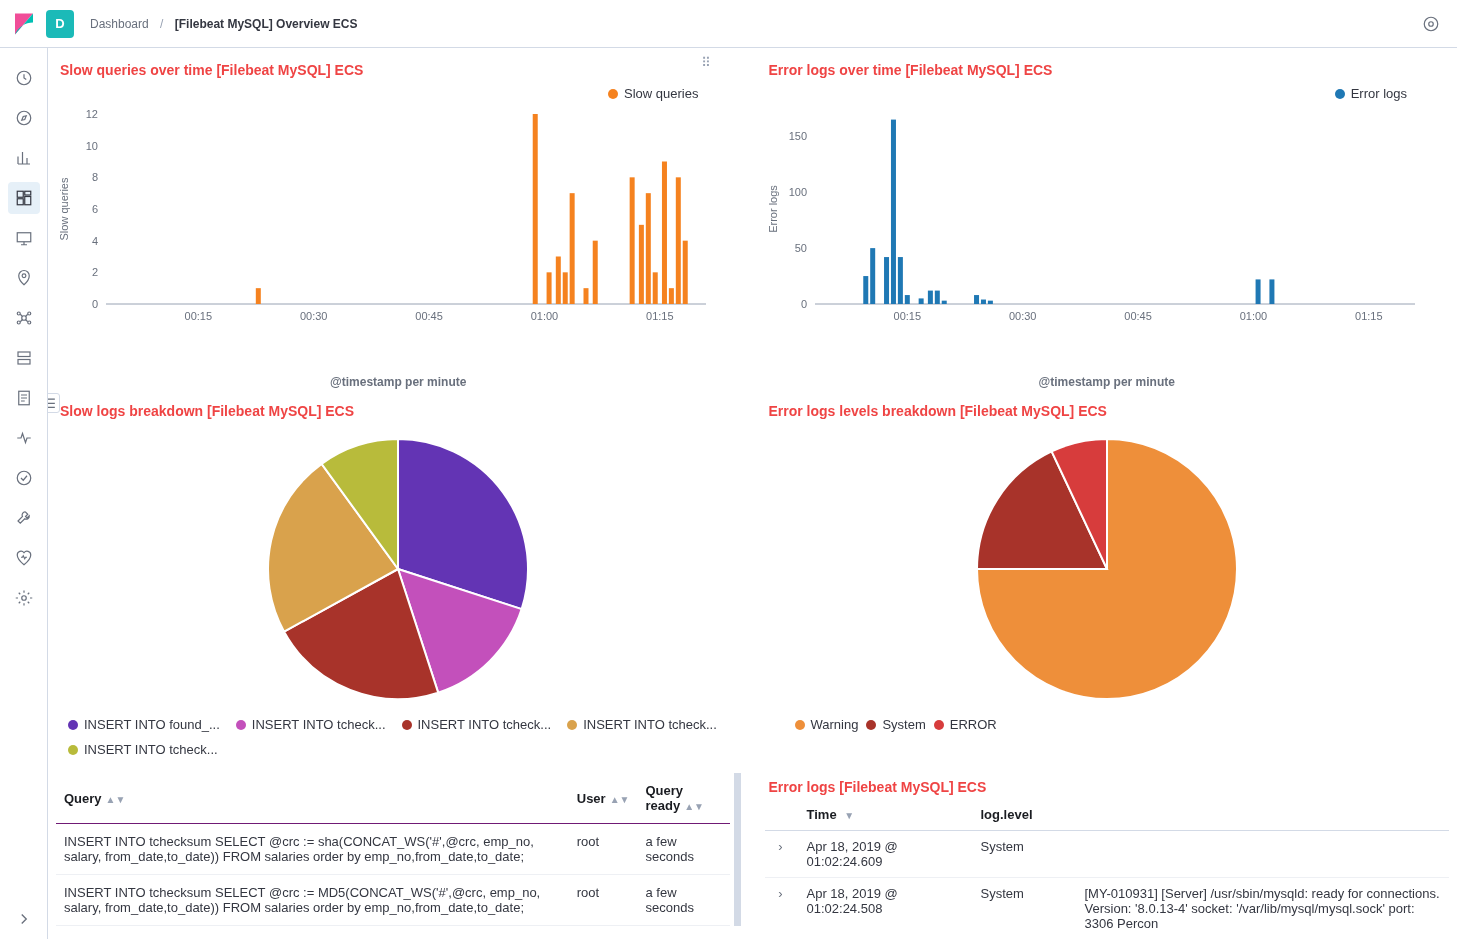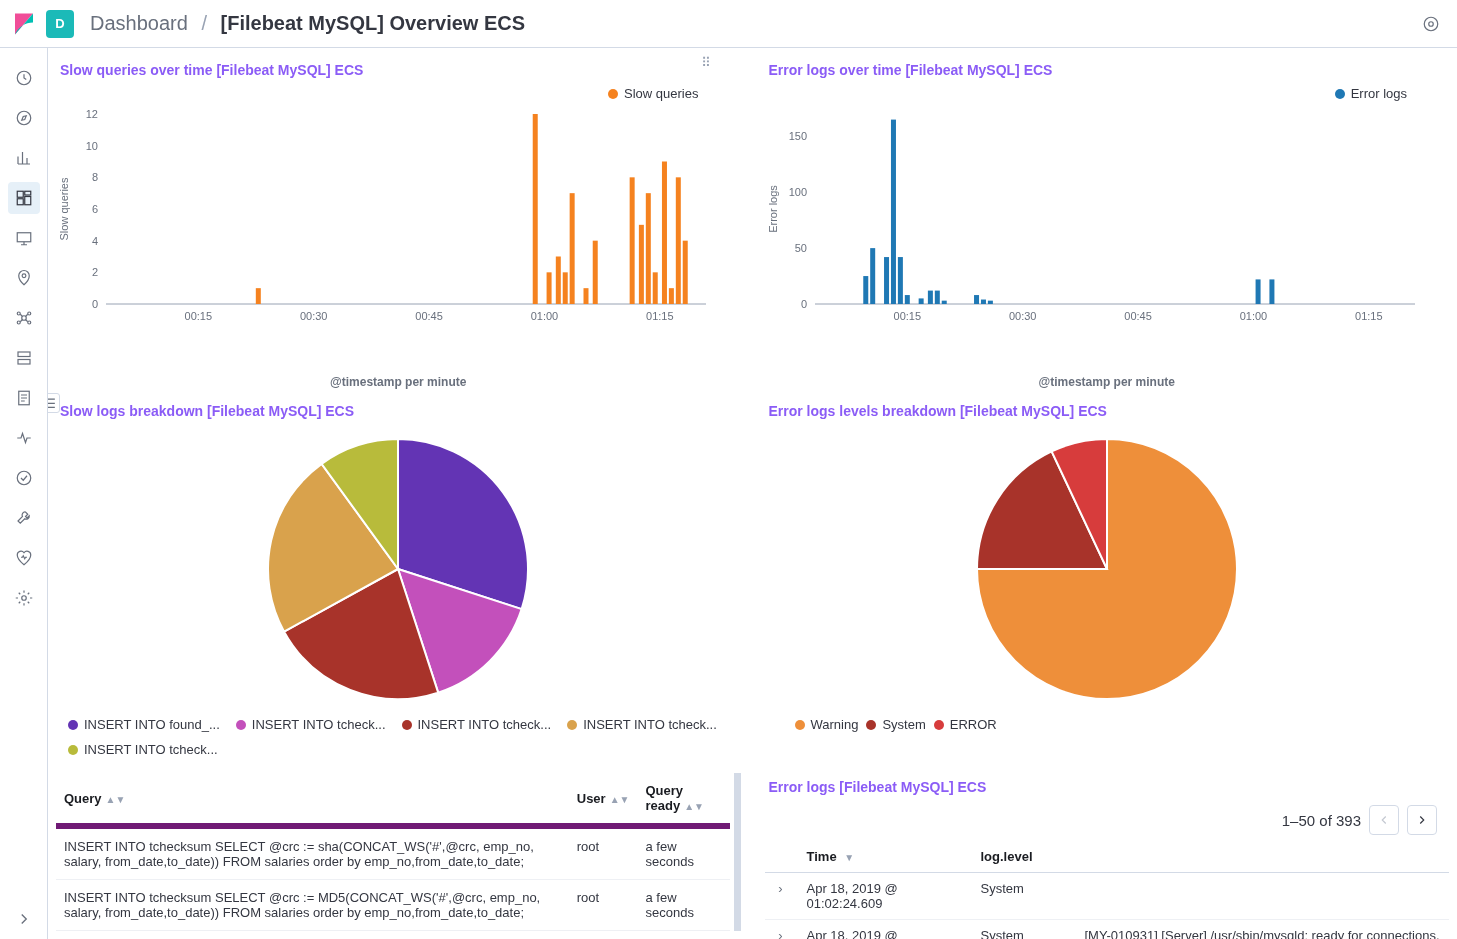--- a/index.html
+++ b/index.html
@@ -26,21 +26,21 @@
 }
 .app-badge {
   width: 28px; height: 28px;
   background: #1bbab8;
   color: #fff;
   font-weight: 700;
   border-radius: 4px;
   display: flex; align-items: center; justify-content: center;
   margin-right: 16px;
 }
-.breadcrumb { color: #69707d; font-size: 20px;}
+.breadcrumb { color: #69707d; font-size: 12px;}
 .breadcrumb a { color: #69707d; }
 .breadcrumb .sep { margin: 0 8px; color: #98a2b3;}
 .breadcrumb .current { color: #343741; font-weight: 600;}
 .topnav-right { margin-left: auto; display:flex; gap:10px; align-items:center;}
 .icon-btn { width:28px; height:28px; display:flex; align-items:center; justify-content:center; color:#69707d; cursor:pointer;}
 
 
 .leftrail {
   position: absolute;
   left: 0; top: 48px; bottom:0;
@@ -69,21 +69,21 @@
   padding: 8px 8px 8px 8px;
 }
 .panel-grid {
   display: grid;
   grid-template-columns: 1fr 1fr;
   gap: 8px 24px;
 }
 .panel-title {
   font-size: 14px;
   font-weight: 700;
-  color: #8b5cf6;
+  color: #ef4444;
   margin: 6px 0 4px 4px;
 }
 .panel {
   position: relative;
 }
 .panel-handle {
   position:absolute; left:-16px; top:-4px;
   width:20px;height:20px;
   background:#fff;
   border:1px solid #d3dae6;
@@ -110,21 +110,21 @@
 .legend .item { display:flex; align-items:center; gap:6px;}
 .legend .sw { width:10px; height:10px; border-radius:50%; }
 .legend-right { justify-content:flex-end; padding-right:30px;}
 
 
 .pie-wrap { display:flex; justify-content:center; padding:6px 0 0 0;}
 
 
 .tbl-wrap { border-right:7px solid #d3dae6; padding-right:4px;}
 table.data { width:100%; border-collapse: collapse; font-size:13px;}
-table.data th { text-align:left; font-weight:700; padding:10px 8px; border-bottom:6px solid #701a75; color:#1a1c21;}
+table.data th { text-align:left; font-weight:700; padding:10px 8px; border-bottom:1px solid #701a75; color:#1a1c21;}
 table.data td { padding:10px 8px; border-bottom:1px solid #eef0f4; vertical-align:top; color:#343741;}
 .sort { color:#98a2b3; font-size:10px; margin-left:4px;}
 
 
 .pager { display:flex; align-items:center; justify-content:flex-end; gap:8px; font-size:15px; color:#343741; padding:6px 12px;}
 .pager .pbtn { width:30px;height:30px;border:1px solid #d3dae6;border-radius:4px;display:flex;align-items:center;justify-content:center;cursor:pointer;}
 .pager .pbtn.disabled { color:#c3c8d1;}
 .loglist .hrow, .loglist .row { display:grid; grid-template-columns: 24px 160px 90px 1fr; gap:14px; padding:8px 4px; border-bottom:1px solid #eef0f4; align-items:flex-start;}
 .loglist .hrow { font-weight:700; color:#1a1c21; border-bottom:1px solid #d3dae6;}
 .expander { color:#69707d; cursor:pointer; text-align:center;}
@@ -422,33 +422,20 @@
                 <td>root</td>
                 <td>a few seconds</td>
               </tr>
             </tbody>
       </table>
       </div>
     </div>
 
     <div class="panel">
       <div class="panel-title">Error logs [Filebeat MySQL] ECS</div>
-      <div class="pager">
-        <span>1–50 of 393</span>
-        <div class="pbtn disabled">
-            <svg width="14" height="14" viewBox="0 0 24 24" fill="none" stroke="currentColor" stroke-width="2">
-              <path d="M15 6l-6 6 6 6"></path>
-            </svg>
-          </div>
-        <div class="pbtn">
-            <svg width="14" height="14" viewBox="0 0 24 24" fill="none" stroke="currentColor" stroke-width="2">
-              <path d="M9 6l6 6-6 6"></path>
-            </svg>
-          </div>
-      </div>
       <div class="loglist">
         <div class="hrow">
           <div></div>
           <div><span>Time</span> <span class="sort">▼</span></div>
           <div>log.level</div>
         </div>
         <div id="err-log-body">
             <div class="row">
               <div class="expander">›</div>
     <div>Apr 18, 2019 @ 01:02:24.609</div>

